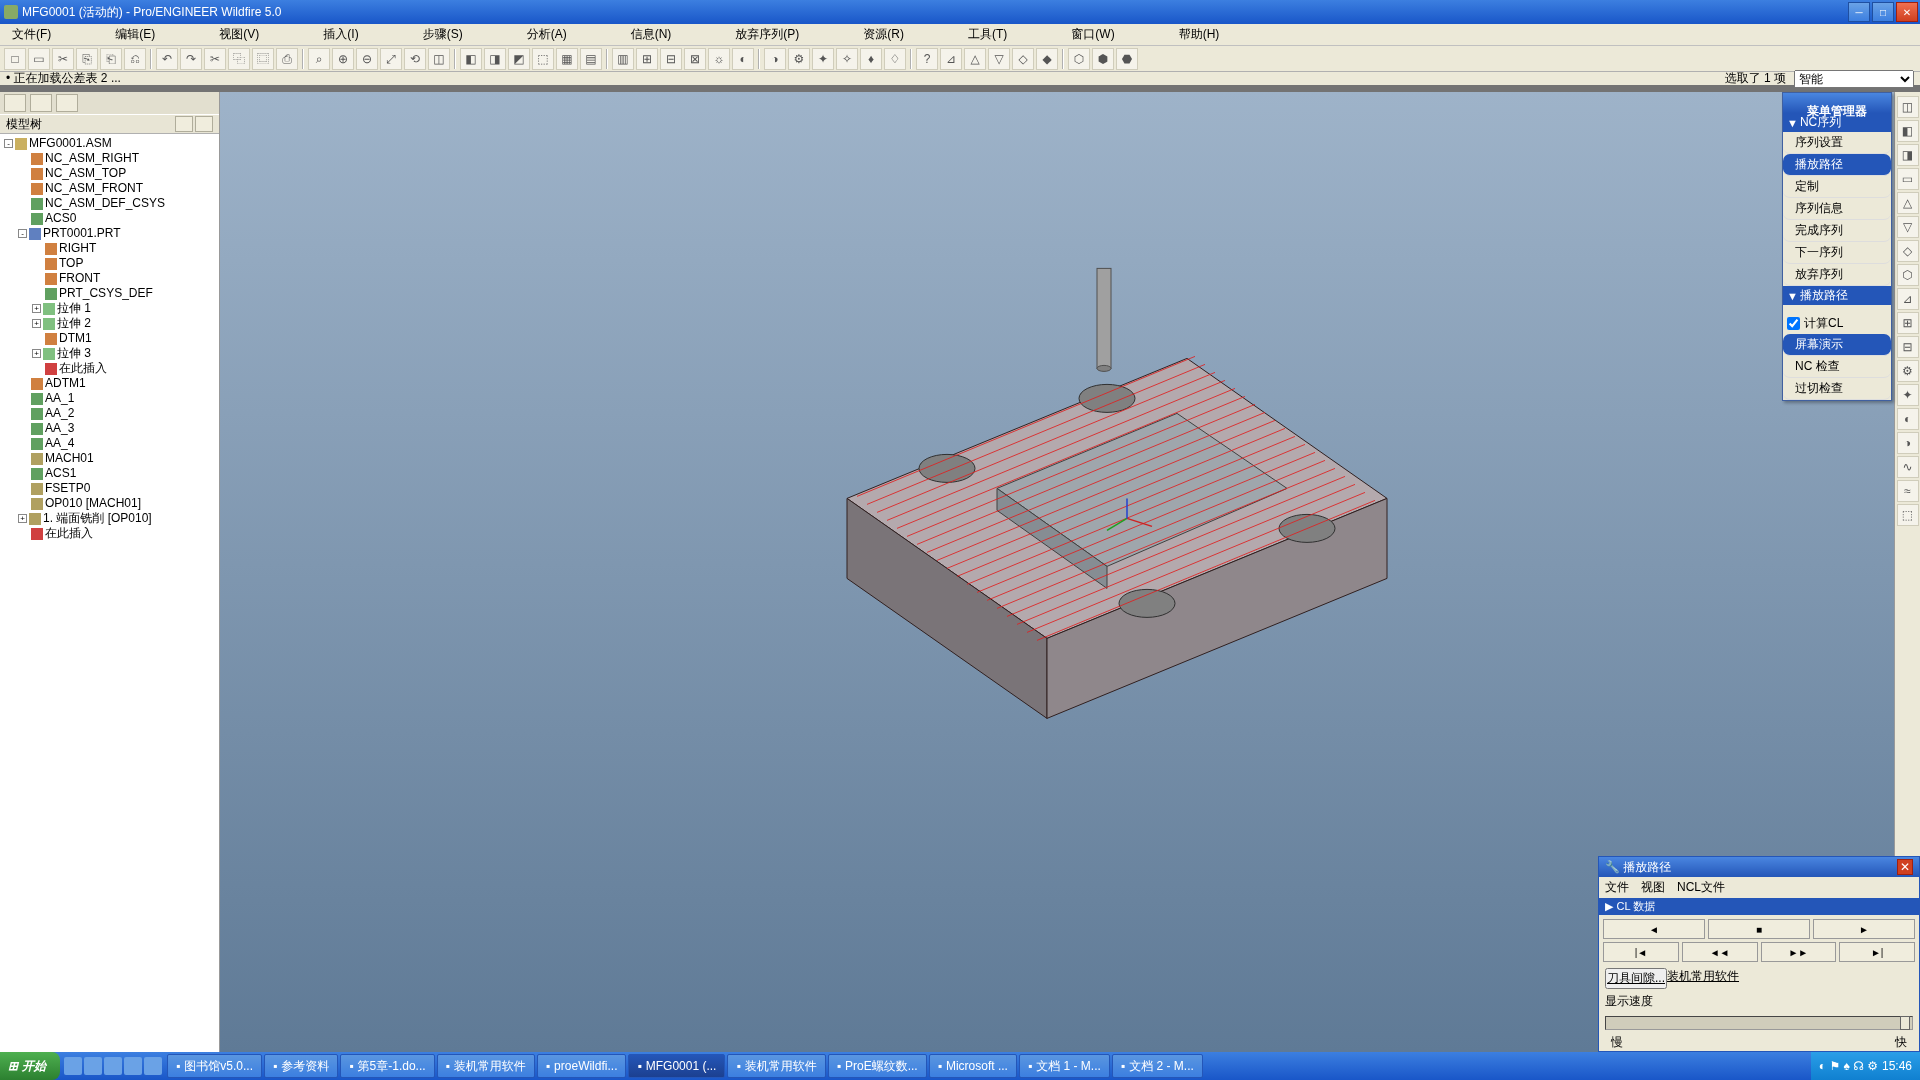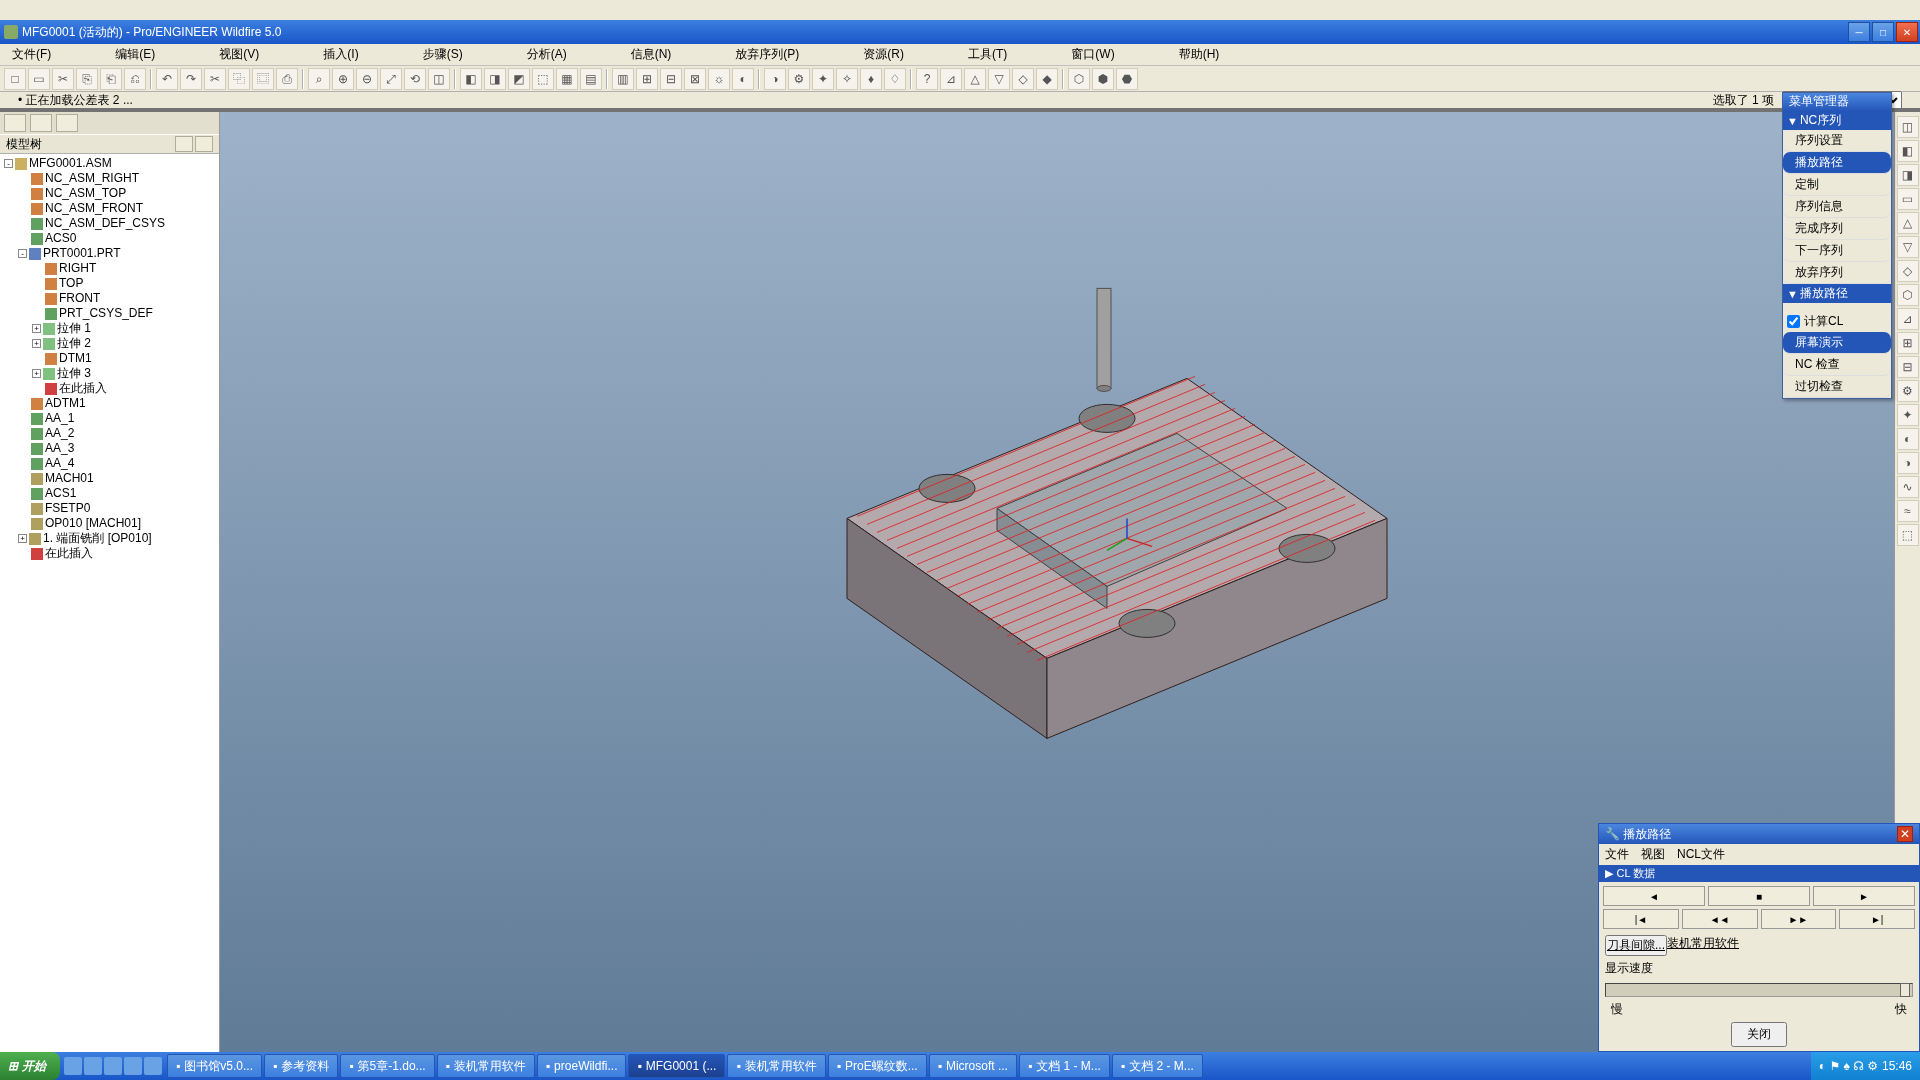--- a/index.html
+++ b/index.html
@@ -1,28 +1,28 @@
 <!DOCTYPE html>
 <html><head>
 <meta charset="utf-8">
 <style>
 * { margin: 0; padding: 0; box-sizing: border-box; font-family: "SimSun", Arial, sans-serif; font-size: 12px; }
 body { width: 1920px; height: 1080px; overflow: hidden; background: #ece9d8; }
-.titlebar { height: 24px; background: linear-gradient(to bottom, #3c7fe0, #1956c8); display: flex; align-items: center; padding-left: 4px; color: white; justify-content: space-between; margin-top: 20px; }
+.titlebar { height: 24px; background: linear-gradient(to bottom, #3c7fe0, #1956c8); display: flex; align-items: center; padding-left: 4px; color: white; justify-content: space-between; }
 .titlebar .left { display:flex; align-items:center; gap:4px; }
 .titlebar .icon { width: 14px; height: 14px; background: #8a6; border-radius:2px; }
 .titlebar .btns { display:flex; gap:2px; padding-right:2px; }
 .titlebar .btn { width: 22px; height: 20px; background: linear-gradient(to bottom,#6aa2e6,#3c7fe0); border:1px solid #1f4fa0; display:flex; align-items:center; justify-content:center; color:white; font-size:10px; }
 .titlebar .btn.close { background: linear-gradient(to bottom,#f07050,#d04020); border-color:#a02010; }
 .menubar { height: 22px; background: #ece9d8; display:flex; align-items:center; padding: 0 4px; border-bottom: 1px solid #c0c0c0; gap: 48px; }
 .menubar span { padding: 2px 8px; cursor:default; }
 .toolbar { height: 26px; background: #ece9d8; border-bottom:1px solid #b0b0b0; display:flex; align-items:center; padding:0 4px; gap:2px; }
 .tool { width: 22px; height: 22px; background: #f5f3eb; border:1px solid #d0cdbb; display:flex; align-items:center; justify-content:center; font-size:12px; color:#555; }
 .sep { width:2px; height:20px; border-left:1px solid #b0b0b0; border-right:1px solid #fff; margin:0 2px; }
-.statusrow { height: 20px; background: #ece9d8; display:flex; align-items:center; justify-content:space-between; padding:0 18px; border-bottom:4px solid #737373; }
+.statusrow { height: 20px; background: #ece9d8; display:flex; align-items:center; justify-content:space-between; padding:0 6px; border-bottom:7px solid #737373; }
 .statusrow .sel { display:flex; align-items:center; gap:8px; }
 select.smart { width: 120px; height: 18px; font-size:12px; }
 .main { display:flex; height: calc(1080px - 24px - 22px - 26px - 20px - 28px); position:relative; }
 .treepane { width: 220px; background: #ece9d8; border-right:1px solid #999; display:flex; flex-direction:column; }
 .tree-tabs { height: 22px; display:flex; align-items:center; gap:4px; padding:2px 4px; background:#e2dfcf; }
 .tree-tabs .tab { width: 22px; height: 18px; background:#f0eddd; border:1px solid #b0ad9b; }
 .tree-header { height: 20px; background:#e8e5d5; border-top:1px solid #fff; border-bottom:1px solid #b0b0b0; padding: 2px 6px; display:flex; justify-content:space-between; align-items:center; }
 .treebody { flex:1; overflow:auto; background:#fff; padding:2px 4px; }
 .node { display:flex; align-items:center; gap:2px; height:15px; line-height:15px; white-space:nowrap; }
 .node .ex { width:9px; height:9px; border:1px solid #888; font-size:8px; display:flex; align-items:center; justify-content:center; background:#fff; }
@@ -33,21 +33,21 @@
 .ic.prt { background:#6080c0; }
 .ic.feat { background:#80c080; }
 .ic.red { background:#d04040; }
 .ic.op { background:#b0a060; }
 .indent1 { padding-left: 14px; }
 .indent2 { padding-left: 28px; }
 .viewport { flex:1; background: linear-gradient(to bottom, #9eb3c9, #5f7a96); position:relative; overflow:hidden; }
 .rightvert { width: 26px; background:#ece9d8; border-left:1px solid #999; display:flex; flex-direction:column; gap:2px; padding-top:4px; align-items:center; }
 .rightvert .tool { width:22px; height:22px; }
 .menumgr { position:absolute; top: 92px; right: 28px; width: 110px; background:#ece9d8; border:1px solid #4060a0; box-shadow: 2px 2px 3px rgba(0,0,0,0.3); }
-.menumgr .mm-title { background: linear-gradient(to bottom,#4a86e0,#2456b8); color:white; padding:0 6px; font-weight:normal; height:18px; }
+.menumgr .mm-title { background: linear-gradient(to bottom,#4a86e0,#2456b8); color:white; padding:10px 6px; font-weight:bold; height:18px;text-align:center; }
 .menumgr .mm-sec { background:#2456b8; color:white; padding:1px 4px; font-size:11px; display:flex; align-items:center; gap:2px; }
 .menumgr .mm-item { background:#ece9d8; padding:2px 12px; border-bottom:1px solid #ddd; cursor:default;border-radius:7px; }
 .menumgr .mm-item.selected { background:#2456b8; color:white; }
 .menumgr .mm-check { display:flex; align-items:center; gap:4px; padding:2px 4px; background:#ece9d8;margin-top:8px; }
 .playdlg { position:absolute; right:0; bottom:28px; width: 322px; background:#ece9d8; border:1px solid #2456b8; }
 .playdlg .pd-title { background: linear-gradient(to bottom,#4a86e0,#2456b8); color:white; padding:2px 6px; display:flex; justify-content:space-between; align-items:center; height:20px; }
 .playdlg .pd-title .x { width:16px; height:16px; background:#d04020; color:white; display:flex; align-items:center; justify-content:center; border:1px solid #a02010; }
 .playdlg .pd-menu { padding:2px 6px; display:flex; gap:12px; background:#ece9d8; }
 .playdlg .pd-bar { background:#2456b8; color:white; padding:1px 6px; font-size:11px; }
 .pd-controls { padding:4px; display:flex; flex-direction:column; gap:3px; }
@@ -443,23 +443,20 @@
     <span>装机常用软件</span>
   </div>
   <div style="padding:2px 6px">显示速度</div>
   <div class="pd-slider">
       <div class="thumb"></div>
     </div>
   <div class="pd-speed">
     <span>慢</span>
     <span>快</span>
   </div>
-  <div class="pd-close">
-      <button>关闭</button>
-    </div>
 </div>
 
 <div class="taskbar">
   <div class="start">
     <span>⊞</span>
     <span>开始</span>
   </div>
   <div class="ql">
     <div class="q"></div>
     <div class="q"></div>

